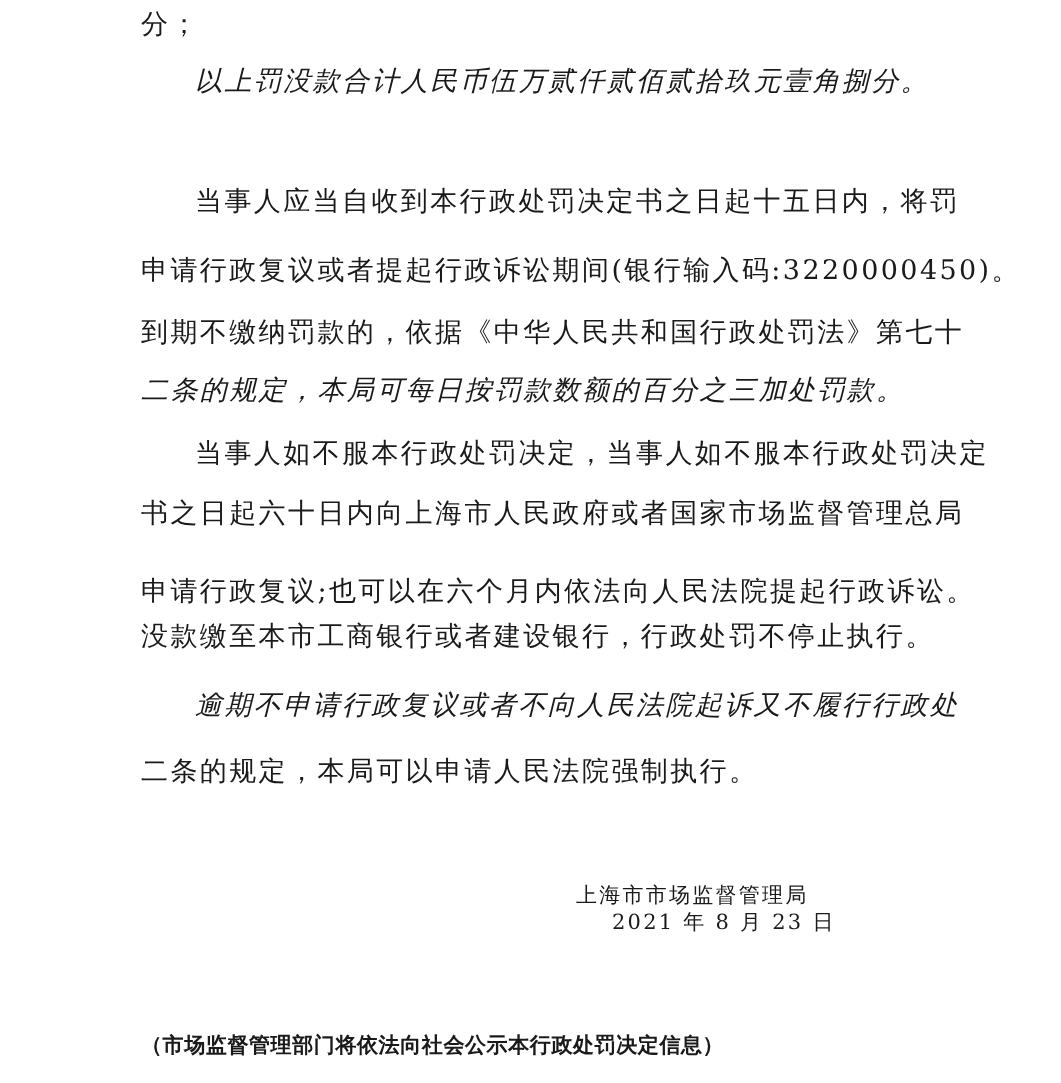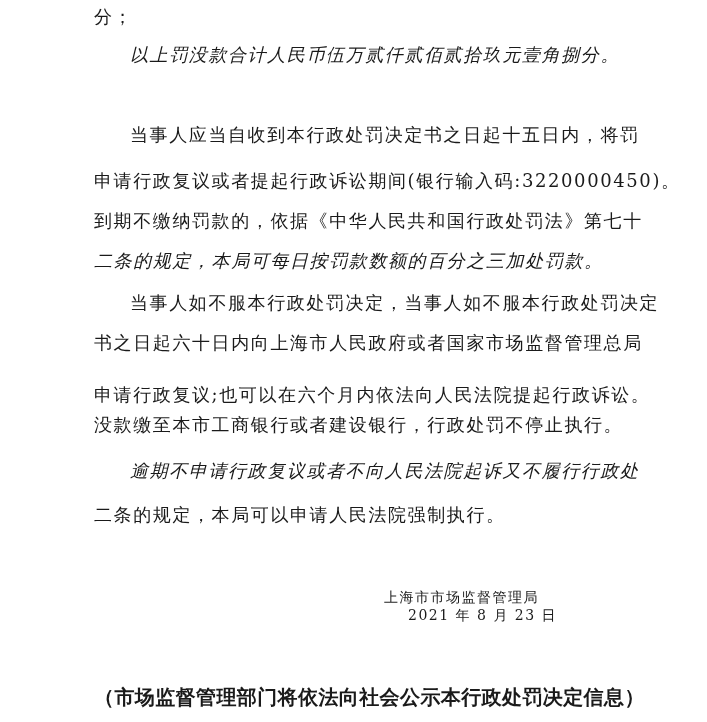--- a/index.html
+++ b/index.html
@@ -1,21 +1,21 @@
 <!DOCTYPE html>
 <html><head>
 <meta charset="utf-8">
 <style>
   html, body { margin:0; padding:0; background:#ffffff; }
   body { width:707px; height:722px; position:relative; overflow:hidden;
          font-family:"DejaVu Serif", "Liberation Serif", serif; color:#1a1a1a; }
   .line { position:absolute; left:94px; font-size:18px; line-height:22px; white-space:nowrap; letter-spacing:1.6px; }
   .indent { left:130px; }
   .sig { position:absolute; font-size:14px; line-height:22px; white-space:nowrap; letter-spacing:1.5px; }
-  .notice { position:absolute; left:94px; top:686px; font-size:20px; line-height:22px; font-weight:bold;
+  .notice { position:absolute; left:94px; top:686px; font-size:14px; line-height:22px; font-weight:bold;
             font-family:"DejaVu Sans", "Liberation Sans", sans-serif; white-space:nowrap; letter-spacing:0.4px; }
 </style>
 </head>
 <body>
 
 <div>
   <div class="line" style="top:6px;">分；</div>
 
   <div class="line indent" style="top:44px;font-style:italic;">以上罚没款合计人民币伍万贰仟贰佰贰拾玖元壹角捌分。</div>
 

